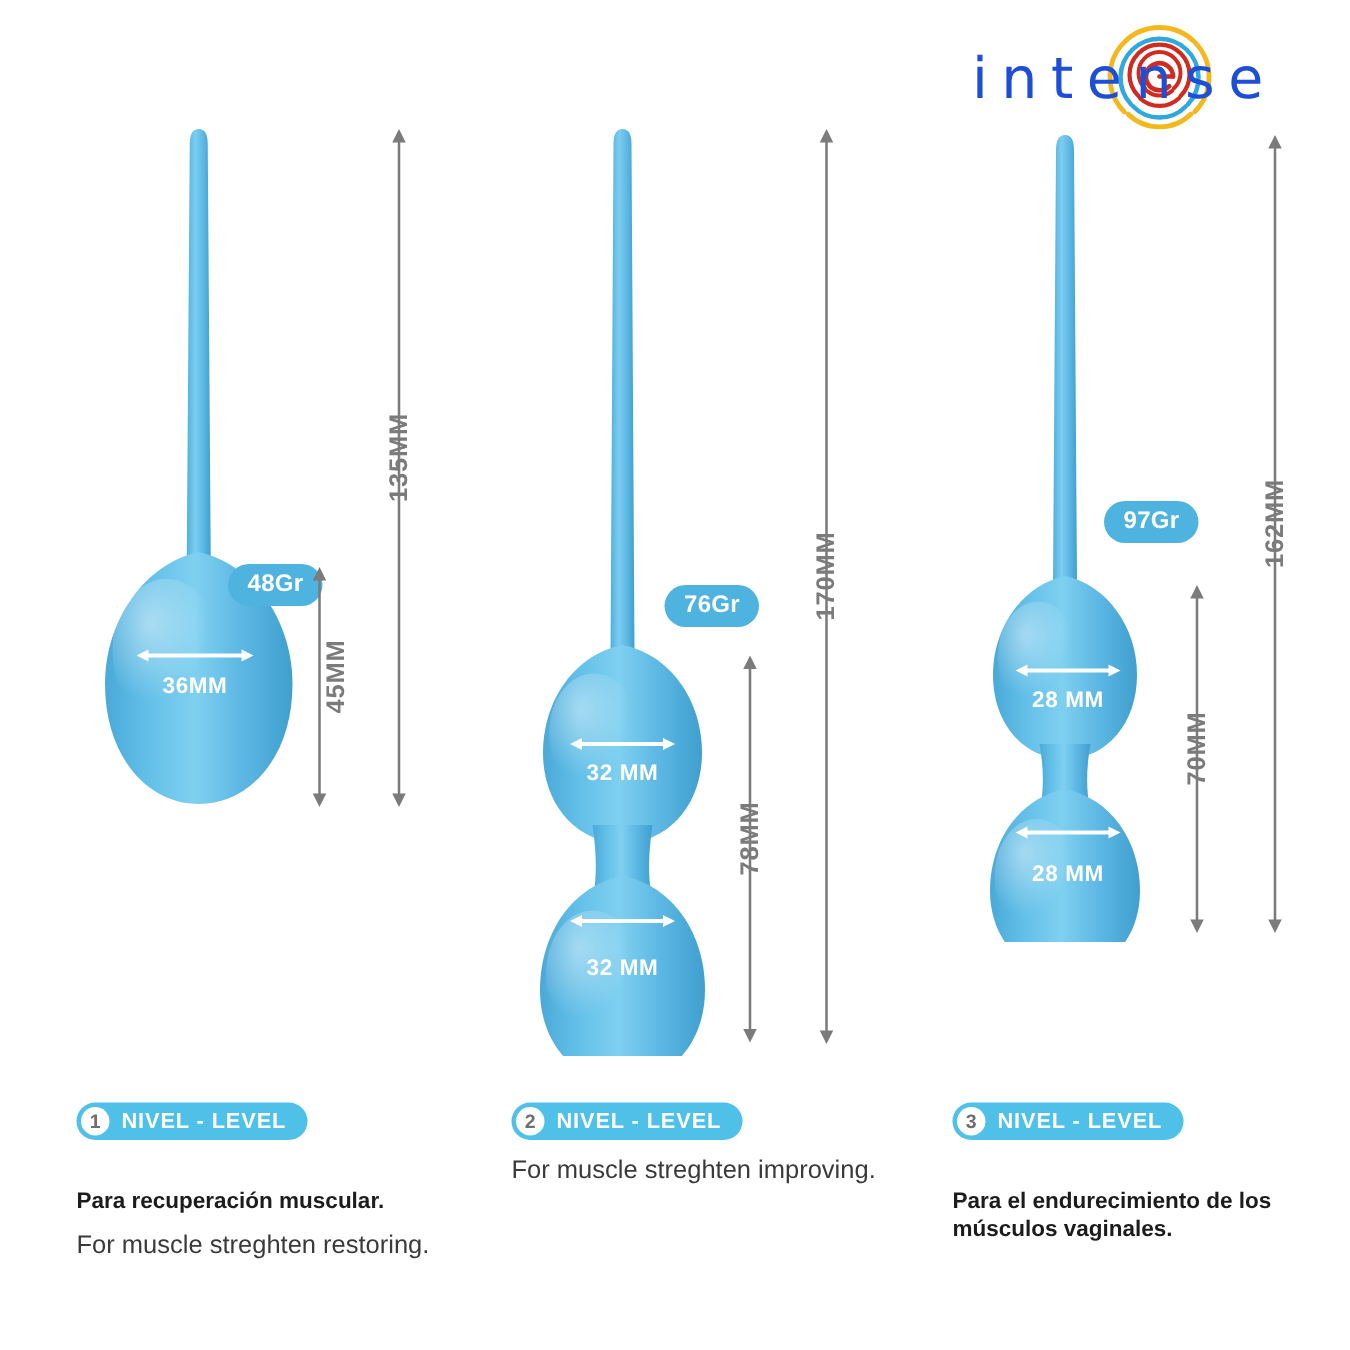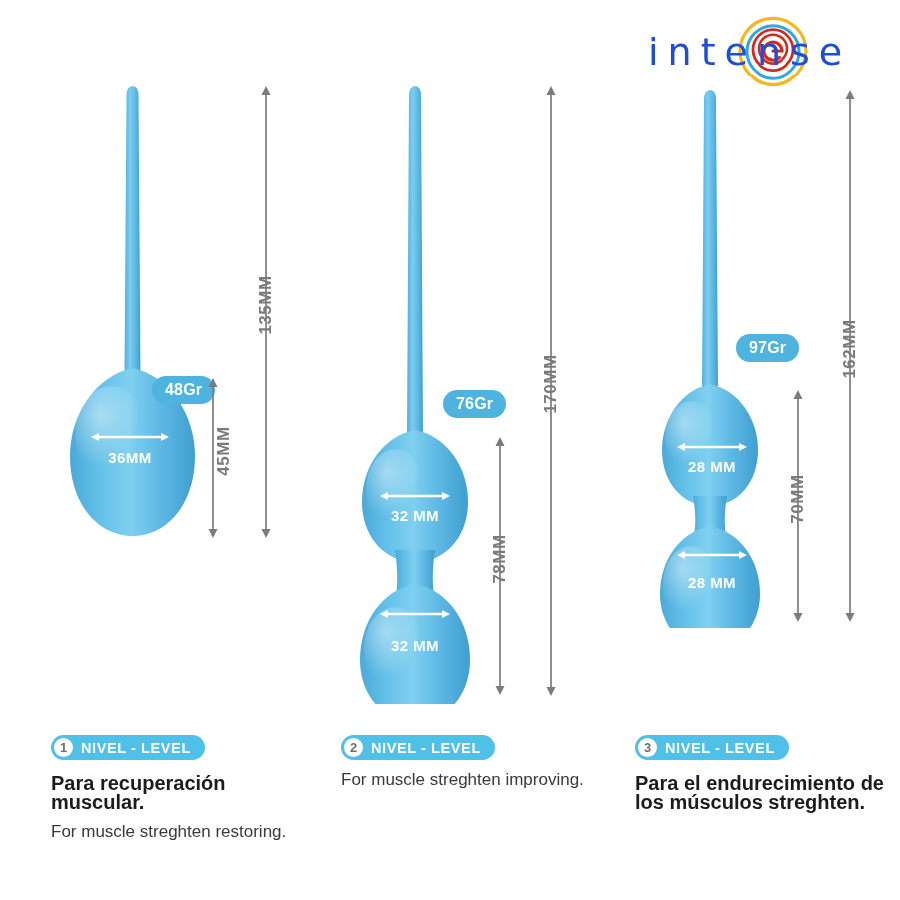--- a/index.html
+++ b/index.html
@@ -131,23 +131,23 @@
     flex: 0 0 auto;
   }
   .level-text {
     color: #ffffff;
     font-size: 14.5px;
     font-weight: bold;
     letter-spacing: 0.6px;
     white-space: nowrap;
   }
   .cap-es {
-    margin-top: 14px;
+    margin-top: 31px;
     color: #1c1c1c;
-    font-size: 20px;
+    font-size: 15px;
     font-weight: bold;
     line-height: 19px;
   }
   .cap-en {
     margin-top: 9px;
     color: #3a3a3a;
     font-size: 17px;
     font-weight: normal;
     line-height: 21px;
   }
@@ -423,16 +423,16 @@
       <span class="level-text">NIVEL - LEVEL</span>
     </div>
     <div class="cap-en">For muscle streghten improving.</div>
   </div>
 
   <div class="caption" style="left:635px;top:735px;width:260px;">
     <div class="level-badge">
       <span class="level-num">3</span>
       <span class="level-text">NIVEL - LEVEL</span>
     </div>
-    <div class="cap-es">Para el endurecimiento de los músculos streghten.</div>
+    <div class="cap-es">Para el endurecimiento de los músculos vaginales.</div>
   </div>
 
 </div>
 
 </body></html>

